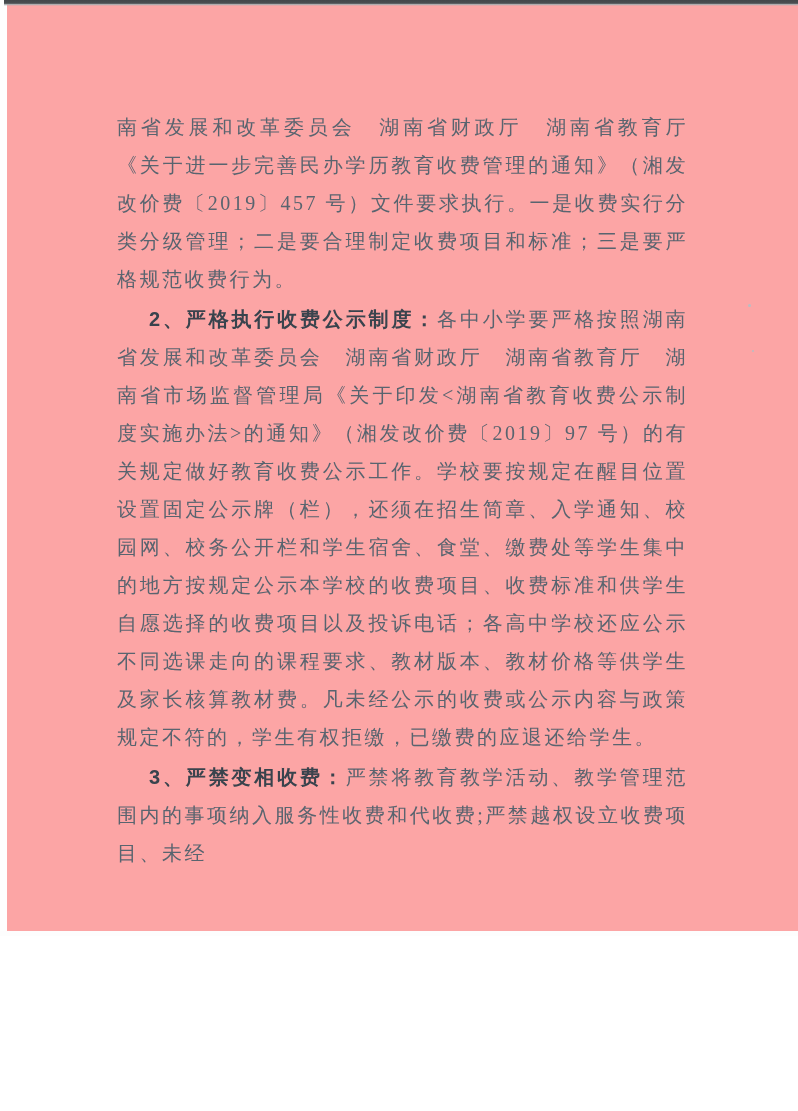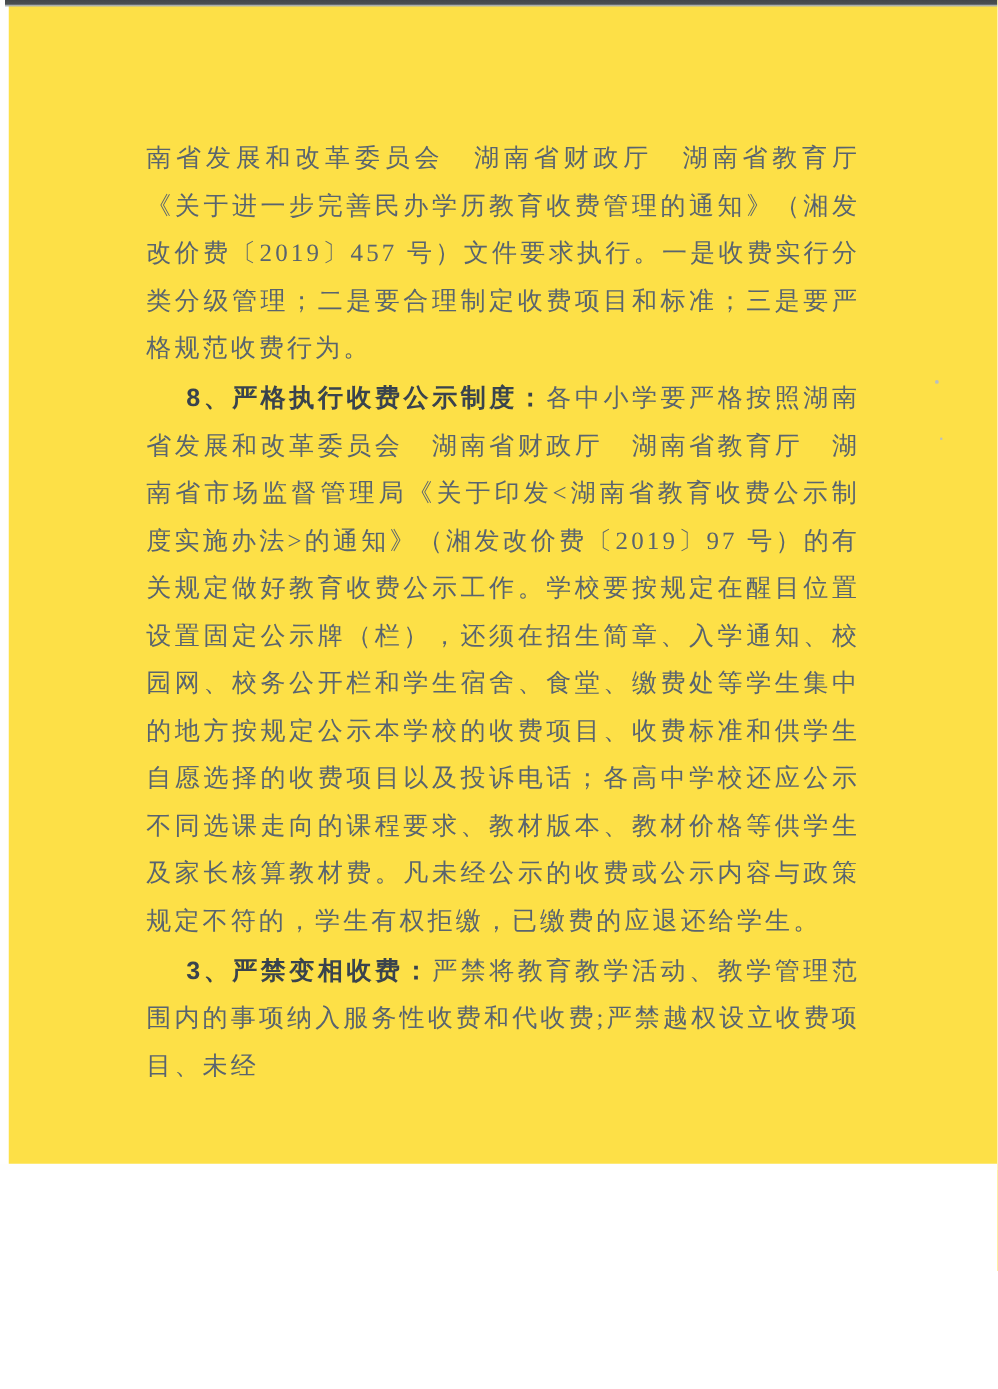--- a/index.html
+++ b/index.html
@@ -5,21 +5,21 @@
   html, body {
     margin: 0;
     padding: 0;
     background: #ffffff;
     font-family: "Liberation Serif", "DejaVu Serif", serif;
   }
   .scan-page {
     position: relative;
     width: 798px;
     height: 936px;
-    background: #fde047;
+    background: #fca5a5;
     overflow: hidden;
   }
   
   .scan-left-strip {
     position: absolute;
     left: 0; top: 0; bottom: 0;
     width: 7px;
     background: #fefefe;
   }
   .scan-bottom-strip {
@@ -87,21 +87,21 @@
 
   <div class="scan-left-strip"></div>
   <div class="scan-bottom-strip"></div>
   <div class="scan-top-edge"></div>
 
   <div class="content">
 
     <p class="para"><span class="lead"></span><span>南省发展和改革委员会　湖南省财政厅　湖南省教育厅《关于进一步完善民办学历教育收费管理的通知》（湘发改价费〔2019〕457 号）文件要求执行。一是收费实行分类分级管理；二是要合理制定收费项目和标准；三是要严格规范收费行为。</span></p>
 
 
-    <p class="para indent"><span class="lead">8、严格执行收费公示制度：</span><span>各中小学要严格按照湖南省发展和改革委员会　湖南省财政厅　湖南省教育厅　湖南省市场监督管理局《关于印发&lt;湖南省教育收费公示制度实施办法&gt;的通知》（湘发改价费〔2019〕97 号）的有关规定做好教育收费公示工作。学校要按规定在醒目位置设置固定公示牌（栏），还须在招生简章、入学通知、校园网、校务公开栏和学生宿舍、食堂、缴费处等学生集中的地方按规定公示本学校的收费项目、收费标准和供学生自愿选择的收费项目以及投诉电话；各高中学校还应公示不同选课走向的课程要求、教材版本、教材价格等供学生及家长核算教材费。凡未经公示的收费或公示内容与政策规定不符的，学生有权拒缴，已缴费的应退还给学生。</span></p>
+    <p class="para indent"><span class="lead">2、严格执行收费公示制度：</span><span>各中小学要严格按照湖南省发展和改革委员会　湖南省财政厅　湖南省教育厅　湖南省市场监督管理局《关于印发&lt;湖南省教育收费公示制度实施办法&gt;的通知》（湘发改价费〔2019〕97 号）的有关规定做好教育收费公示工作。学校要按规定在醒目位置设置固定公示牌（栏），还须在招生简章、入学通知、校园网、校务公开栏和学生宿舍、食堂、缴费处等学生集中的地方按规定公示本学校的收费项目、收费标准和供学生自愿选择的收费项目以及投诉电话；各高中学校还应公示不同选课走向的课程要求、教材版本、教材价格等供学生及家长核算教材费。凡未经公示的收费或公示内容与政策规定不符的，学生有权拒缴，已缴费的应退还给学生。</span></p>
 
     <p class="para indent"><span class="lead">3、严禁变相收费：</span><span>严禁将教育教学活动、教学管理范围内的事项纳入服务性收费和代收费;严禁越权设立收费项目、未经</span></p>
 
   </div>
 
   <div class="page-number">8</div>
 
   <div class="speck s1"></div>
   <div class="speck s2"></div>
 

